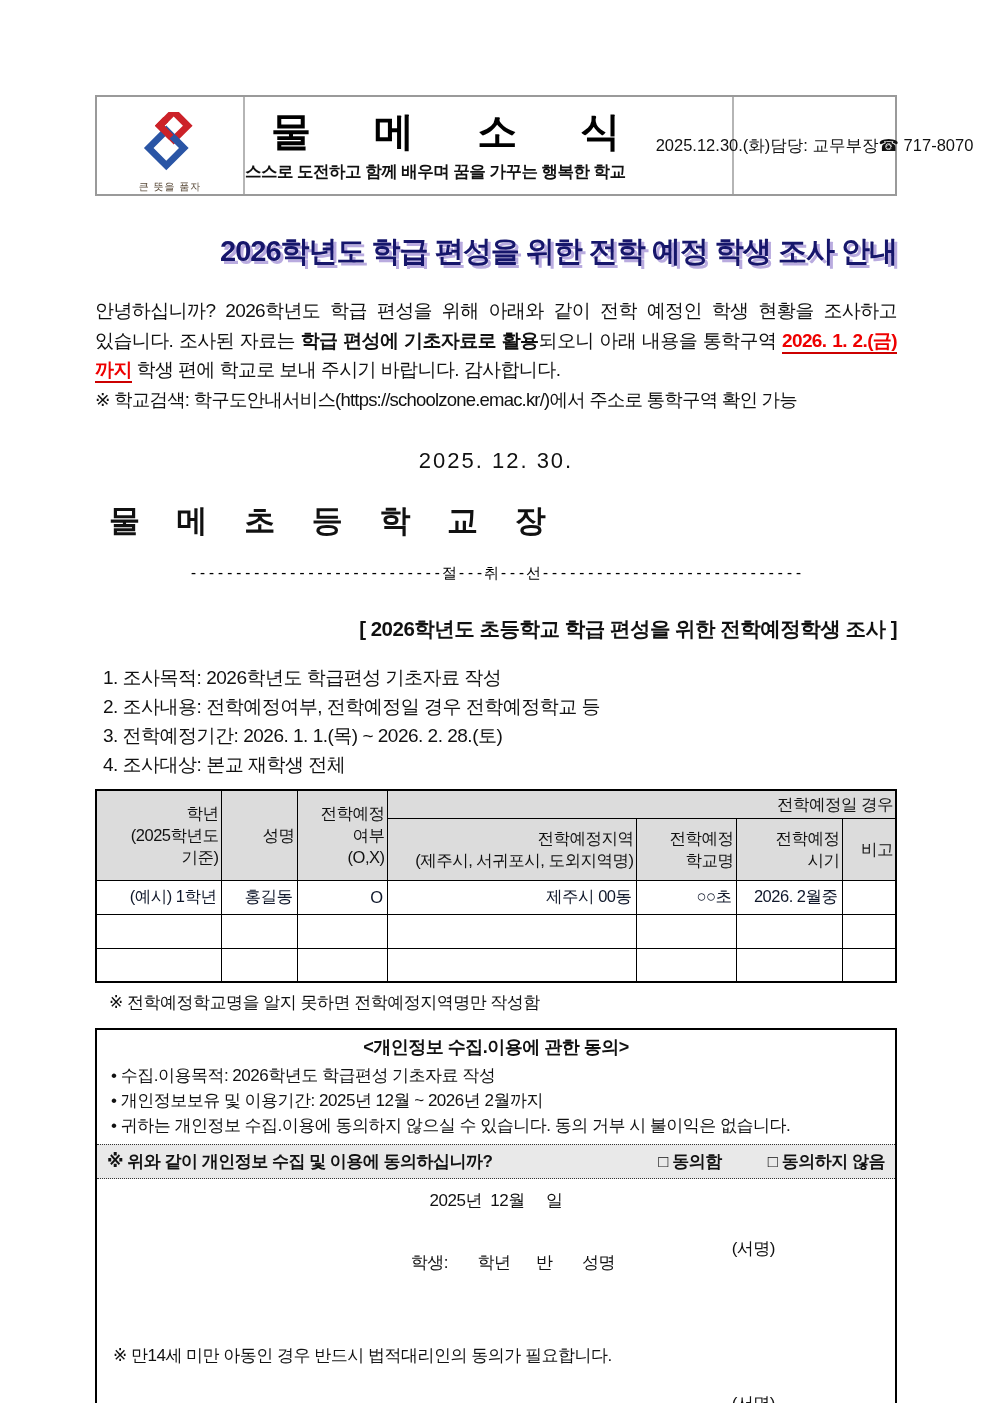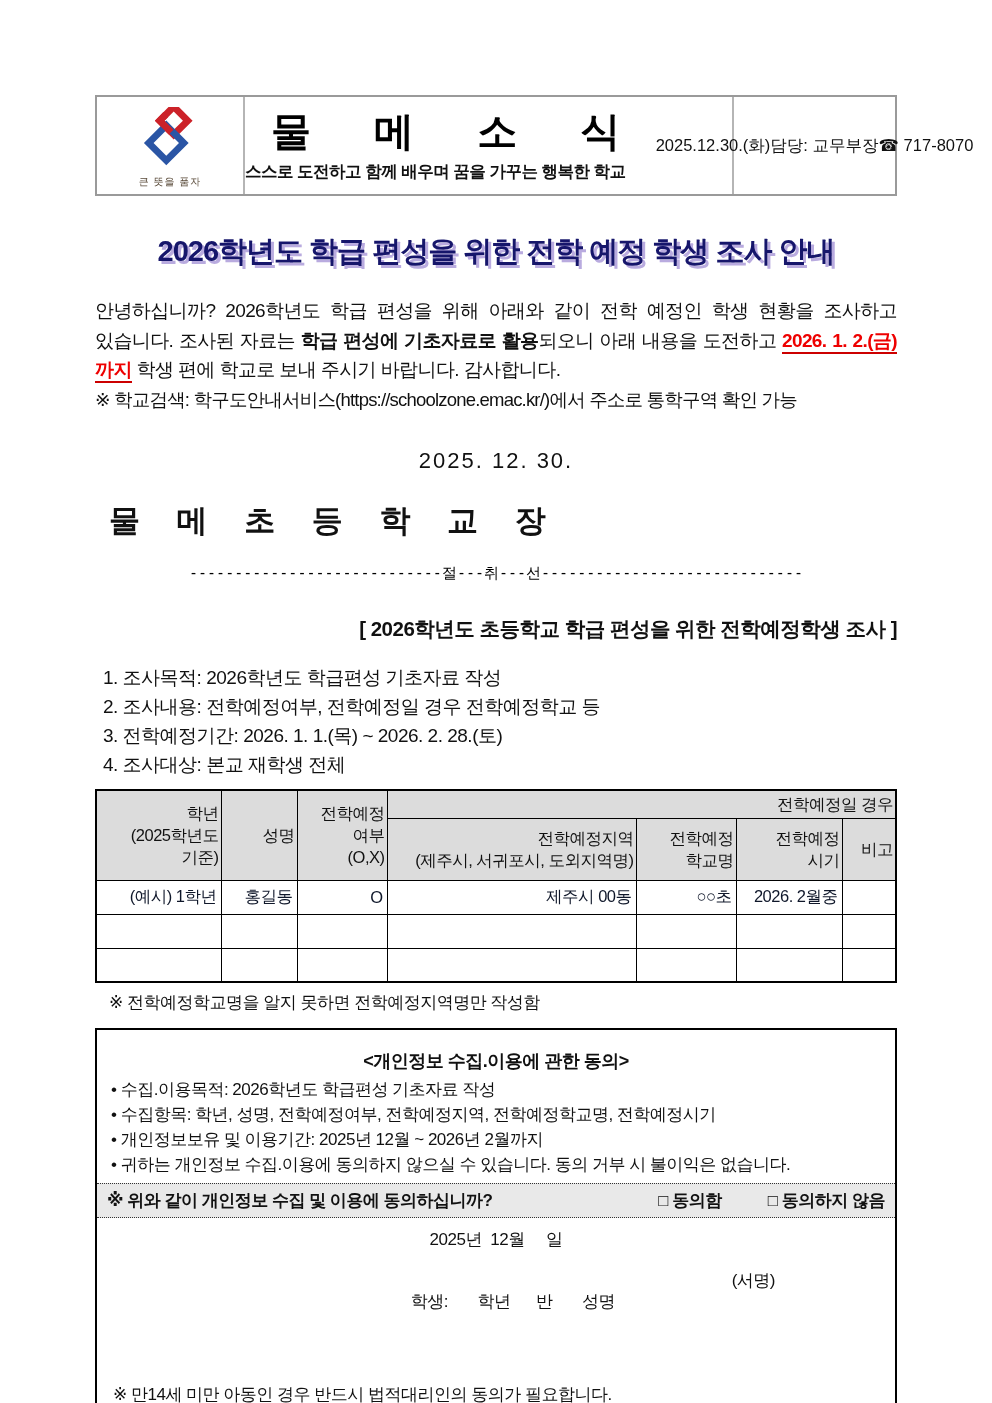--- a/index.html
+++ b/index.html
@@ -14,41 +14,41 @@
   }
 
   
   .masthead {
     display: flex; align-items: stretch;
     border: 2px solid #9a9a9a;
     height: 101px;
   }
   .masthead .logo-cell {
     width: 148px; border-right: 2px solid #b5b5b5;
-    display: flex; flex-direction: column; align-items: center; justify-content: center;
+    display: flex; flex-direction: column; align-items: center; justify-content: flex-end;
     padding-top: 4px;
   }
   .logo-slogan { font-size: 10px; color: #5a4b3a; letter-spacing: 1px; margin-top: 2px; }
   .masthead .title-cell {
     flex: 1; display: flex; flex-direction: column; align-items: flex-start; justify-content: center;
   }
   .mast-title {
     font-size: 40px; font-weight: bold; letter-spacing: 26px; color: #000;
     line-height: 1.1; white-space: nowrap; text-indent: 26px;
   }
   .mast-motto { font-size: 16.5px; font-weight: 600; margin-top: 8px; letter-spacing: -0.5px; }
   .masthead .info-cell {
     width: 163px; border-left: 2px solid #b5b5b5;
     display: flex; flex-direction: row; justify-content: center; align-items: center;
     font-size: 16.5px; line-height: 1.7; white-space: nowrap;
   }
 
   
   .notice-title {
-    margin-top: 36px; text-align: center;
+    margin-top: 36px; text-align: right;
     font-size: 29px; font-weight: bold; color: #16166b;
     letter-spacing: -1px;
     text-shadow: 3px 3px 0 #b9abdf;
     white-space: nowrap;
   }
 
   
   .greeting {
     margin-top: 24px;
     font-size: 19px; line-height: 29.5px;
@@ -101,34 +101,34 @@
   table.tbl td { height: 34px; color: #0f172a; padding: 2px 4px; }
   .footnote { margin-top: 8px; font-size: 17px; padding-left: 14px; letter-spacing: -0.5px; }
 
   
   .consent {
     margin-top: 14px;
     border: 2px solid #000;
     font-size: 17px;
     letter-spacing: -0.5px;
   }
-  .consent-title { text-align: center; font-weight: bold; font-size: 18px; padding-top: 19px; }
+  .consent-title { text-align: center; font-weight: bold; font-size: 18px; padding-top: 5px; }
   .consent-bullets { padding: 4px 10px 6px 14px; }
   .consent-bullets .bullet { line-height: 25px; }
   .consent-question {
     display: flex; align-items: center;
     background: #e9e9e9;
     border-top: 1.5px dotted #333; border-bottom: 1.5px dotted #333;
     font-weight: bold; padding: 5px 10px;
   }
   .consent-question .q { flex: 1; }
   .consent-question .choice { margin-left: 46px; white-space: nowrap; }
   .sig-area { padding: 6px 10px 10px 10px; }
   .sig-row { position: relative; text-align: center; line-height: 31px; white-space: pre; }
-  .sig-row .sign { position: absolute; right: 110px; top: 10px; }
+  .sig-row .sign { position: absolute; right: 110px; top: 17px; }
   .note-row { text-align: left; line-height: 31px; padding-left: 6px; white-space: normal; }
 </style>
 </head>
 <body>
 
 <div class="page">
 
   <div class="masthead">
     <div class="logo-cell">
       <span>
@@ -147,21 +147,21 @@
     <div class="info-cell">
       <span>2025.12.30.(화)</span>
       <span>담당: 교무부장</span>
       <span>☎ 717-8070</span>
     </div>
   </div>
 
   <div class="notice-title">2026학년도 학급 편성을 위한 전학 예정 학생 조사 안내</div>
 
   <div class="greeting">
-    <span> 안녕하십니까? 2026학년도 학급 편성을 위해 아래와 같이 전학 예정인 학생 현황을 조사하고 있습니다. 조사된 자료는 </span><span class="b">학급 편성에 기초자료로 활용</span><span>되오니 아래 내용을 도전하고 </span><span class="deadline">2026. 1. 2.(금)까지</span><span> 학생 편에 학교로 보내 주시기 바랍니다. 감사합니다.</span><br>
+    <span> 안녕하십니까? 2026학년도 학급 편성을 위해 아래와 같이 전학 예정인 학생 현황을 조사하고 있습니다. 조사된 자료는 </span><span class="b">학급 편성에 기초자료로 활용</span><span>되오니 아래 내용을 통학구역 </span><span class="deadline">2026. 1. 2.(금)까지</span><span> 학생 편에 학교로 보내 주시기 바랍니다. 감사합니다.</span><br>
     <span class="school-search"> ※ 학교검색: 학구도안내서비스(https://schoolzone.emac.kr/)에서 주소로 통학구역 확인 가능</span>
   </div>
 
   <div class="issue-date">2025.  12.  30.</div>
   <div class="principal">물 메 초 등 학 교 장</div>
 
   <div class="cut-line">----------------------------절---취---선-----------------------------</div>
 
   <div class="survey-heading">[ 2026학년도 초등학교 학급 편성을 위한 전학예정학생 조사 ]</div>
   <div class="survey-list">
@@ -231,21 +231,20 @@
           <td></td>
       </tr>
     </tbody>
   </table>
   <div class="footnote">※ 전학예정학교명을 알지 못하면 전학예정지역명만 작성함</div>
 
   <div class="consent">
     <div class="consent-title">&lt;개인정보 수집.이용에 관한 동의&gt;</div>
     <div class="consent-bullets">
       <div class="bullet">• 수집.이용목적: 2026학년도 학급편성 기초자료 작성</div>
-      <div class="bullet">• 수집항목: 학년, 성명, 전학예정여부, 전학예정지역, 전학예정학교명, 전학예정시기</div>
       <div class="bullet">• 개인정보보유 및 이용기간: 2025년 12월 ~ 2026년 2월까지</div>
       <div class="bullet">• 귀하는 개인정보 수집.이용에 동의하지 않으실 수 있습니다. 동의 거부 시 불이익은 없습니다.</div>
     </div>
     <div class="consent-question">
       <span class="q">※ 위와 같이 개인정보 수집 및 이용에 동의하십니까?</span>
       <span class="choice">□ 동의함</span>
       <span class="choice">□ 동의하지 않음</span>
     </div>
     <div class="sig-area">
       <div class="sig-row">2025년  12월     일</div>

